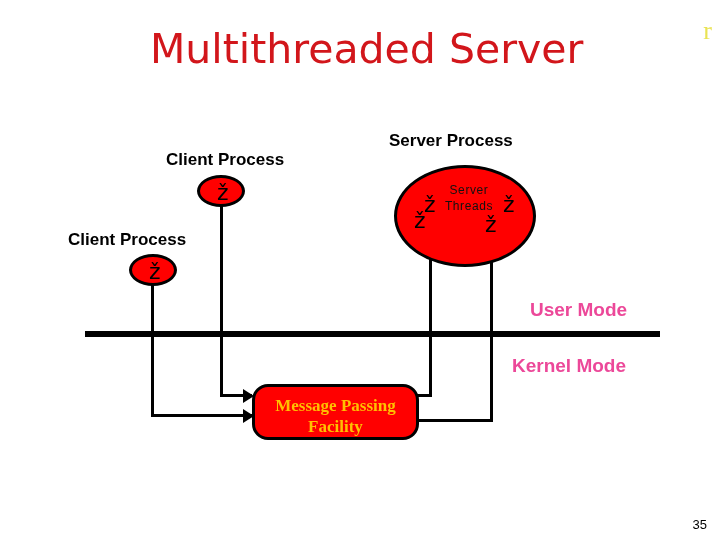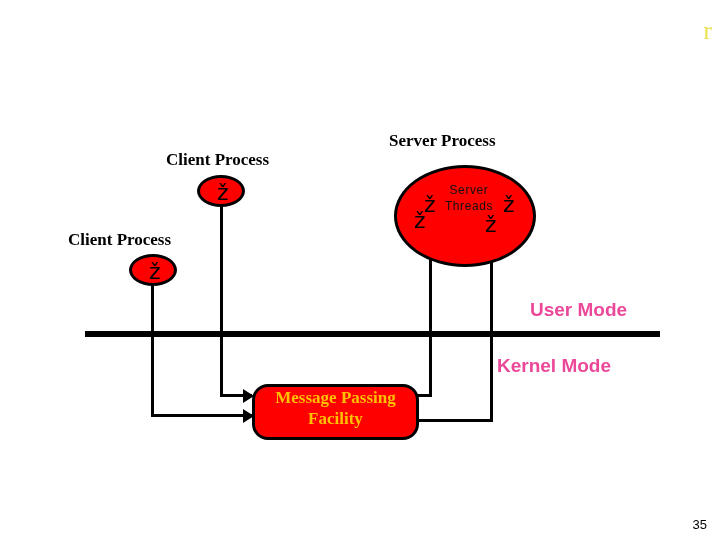--- a/index.html
+++ b/index.html
@@ -40,40 +40,40 @@
     color: #e8e24a;
     font-size: 26px;
     font-family: "Liberation Serif", serif;
     line-height: 26px;
     opacity: 0.95;
   }
 
   
   .proc-label {
     position: absolute;
-    font-family: Liberation Serif, serif;
+    font-family: Liberation Sans, sans-serif;
     font-weight: bold;
     color: #000000;
     font-size: 17px;
     white-space: nowrap;
   }
   #label-server-process { left: 389px; top: 131px; }
   #label-client-process-1 { left: 166px; top: 150px; }
   #label-client-process-2 { left: 68px; top: 230px; }
 
   .mode-label {
     position: absolute;
     font-family: "Liberation Sans", sans-serif;
     font-weight: bold;
     color: #ec4899;
     font-size: 19px;
     white-space: nowrap;
   }
   #label-user-mode { left: 530px; top: 299px; }
-  #label-kernel-mode { left: 497px; top: 355px; }
+  #label-kernel-mode { left: 512px; top: 355px; }
 
   
   .conn {
     position: absolute;
     background: #000000;
   }
   .vline { width: 3px; }
   .hline { height: 3px; }
 
   
@@ -134,21 +134,21 @@
     position: absolute;
     left: 252px;
     top: 384px;
     width: 167px;
     height: 56px;
     background: #ff0000;
     border: 3px solid #000000;
     border-radius: 16px;
     box-sizing: border-box;
     display: flex;
-    align-items: flex-start;
+    align-items: flex-end;
     justify-content: center;
   }
   #mpf-label {
     color: #ffc000;
     font-family: "Liberation Serif", serif;
     font-weight: bold;
     font-size: 17px;
     line-height: 21px;
     text-align: center;
     white-space: pre-line;
@@ -172,20 +172,21 @@
     color: #000000;
     font-family: Liberation Sans, sans-serif;
     font-size: 13px;
   }
 </style>
 </head>
 <body>
 
 <div id="slide">
 
+  <div id="title">Multithreaded Server</div>
 
   <div id="corner-glyph">r</div>
 
   <div class="proc-label" id="label-server-process">Server Process</div>
 
   <div class="proc-label" id="label-client-process-1">Client Process</div>
 
   <div class="proc-label" id="label-client-process-2">Client Process</div>
 
   <div class="mode-label" id="label-user-mode">User Mode</div>

